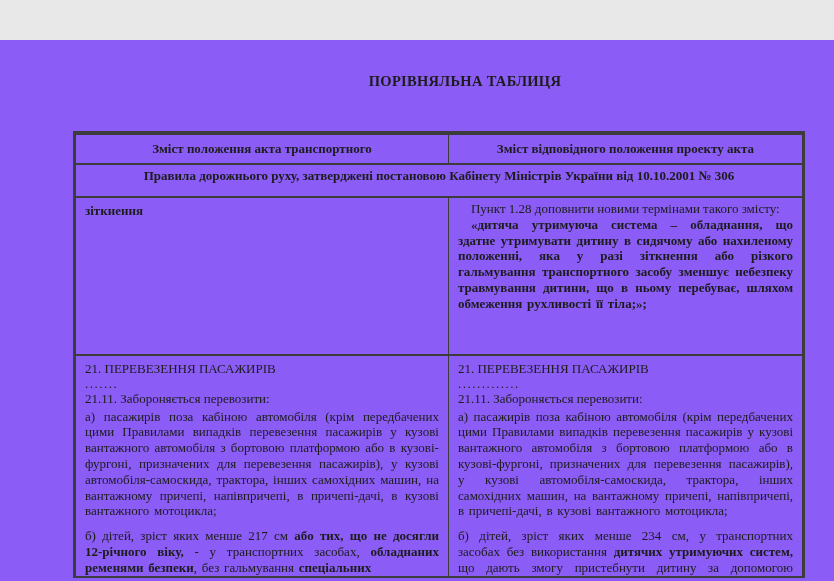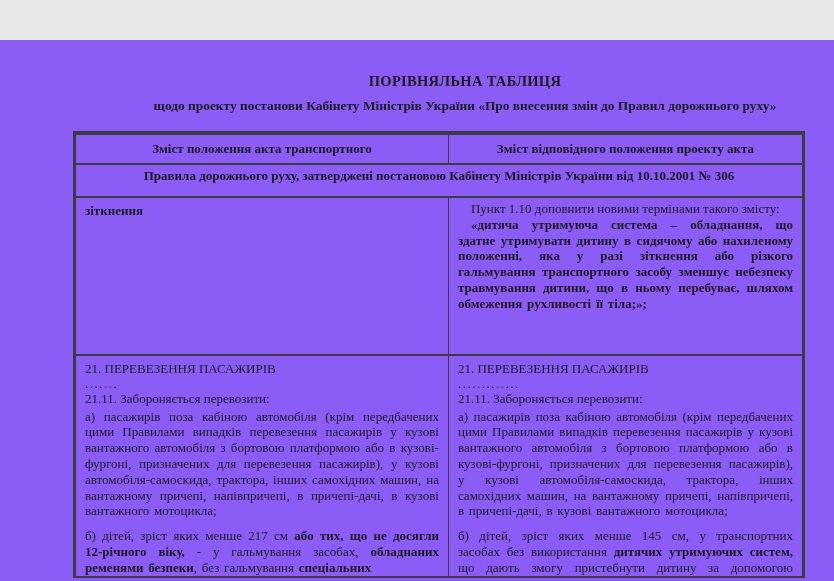--- a/index.html
+++ b/index.html
@@ -80,21 +80,20 @@
   .item-b { margin-top:9px; }
   b { font-weight:bold; }
 </style>
 </head>
 <body>
 
 <div class="page">
 
   <div class="titles">
     <div class="doc-title">ПОРІВНЯЛЬНА ТАБЛИЦЯ</div>
-    <div class="doc-subtitle">щодо проекту постанови Кабінету Міністрів України «Про внесення змін до Правил дорожнього руху»</div>
   </div>
 
   <div class="table-wrap">
     <table class="cmp">
       <colgroup>
         <col class="c-left">
         <col class="c-right">
       </colgroup>
 
       <tbody>
@@ -105,38 +104,38 @@
 
       <tr>
         <td class="section" colspan="2">Правила дорожнього руху, затверджені постановою Кабінету Міністрів України від 10.10.2001 № 306</td>
       </tr>
 
       <tr class="row-terms">
         <td>
           <p class="absent">зіткнення</p>
         </td>
         <td>
-          <p class="indent">Пункт 1.10 доповнити новими термінами такого змісту:</p>
+          <p class="indent">Пункт 1.28 доповнити новими термінами такого змісту:</p>
           <p class="justify indent bold">«дитяча утримуюча система – обладнання, що здатне утримувати дитину в сидячому або нахиленому положенні, яка у разі зіткнення або різкого гальмування транспортного засобу зменшує небезпеку травмування дитини, що в ньому перебуває, шляхом обмеження рухливості її тіла;»;</p>
         </td>
       </tr>
 
       <tr>
         <td>
           <p class="heading-line">21. ПЕРЕВЕЗЕННЯ ПАСАЖИРІВ</p>
           <p class="ellipsis-line">.......</p>
           <p class="clause-line">21.11. Забороняється перевозити:</p>
           <p class="justify item-a">а) пасажирів поза кабіною автомобіля (крім передбачених цими Правилами випадків перевезення пасажирів у кузові вантажного автомобіля з бортовою платформою або в кузові-фургоні, призначених для перевезення пасажирів), у кузові автомобіля-самоскида, трактора, інших самохідних машин, на вантажному причепі, напівпричепі, в причепі-дачі, в кузові вантажного мотоцикла;</p>
-          <p class="justify item-b"><span>б) дітей, зріст яких менше 217 см </span><b>або тих, що не досягли 12-річного віку,</b><span> - у гальмування засобах, </span><b>обладнаних ременями безпеки</b><span>, без гальмування </span><b>спеціальних</b></p>
+          <p class="justify item-b"><span>б) дітей, зріст яких менше 217 см </span><b>або тих, що не досягли 12-річного віку,</b><span> - у транспортних засобах, </span><b>обладнаних ременями безпеки</b><span>, без гальмування </span><b>спеціальних</b></p>
         </td>
         <td>
           <p class="heading-line">21. ПЕРЕВЕЗЕННЯ ПАСАЖИРІВ</p>
           <p class="ellipsis-line">.............</p>
           <p class="clause-line">21.11. Забороняється перевозити:</p>
           <p class="justify item-a">а) пасажирів поза кабіною автомобіля (крім передбачених цими Правилами випадків перевезення пасажирів у кузові вантажного автомобіля з бортовою платформою або в кузові-фургоні, призначених для перевезення пасажирів), у кузові автомобіля-самоскида, трактора, інших самохідних машин, на вантажному причепі, напівпричепі, в причепі-дачі, в кузові вантажного мотоцикла;</p>
-          <p class="justify item-b"><span>б) дітей, зріст яких менше 145 см, у транспортних засобах без використання </span><b>дитячих утримуючих систем,</b><span> що дають змогу пристебнути дитину за допомогою ременів</span></p>
+          <p class="justify item-b"><span>б) дітей, зріст яких менше 234 см, у транспортних засобах без використання </span><b>дитячих утримуючих систем,</b><span> що дають змогу пристебнути дитину за допомогою ременів</span></p>
         </td>
       </tr>
     </tbody>
       </table>
   </div>
 
 </div>
 
 </body></html>

